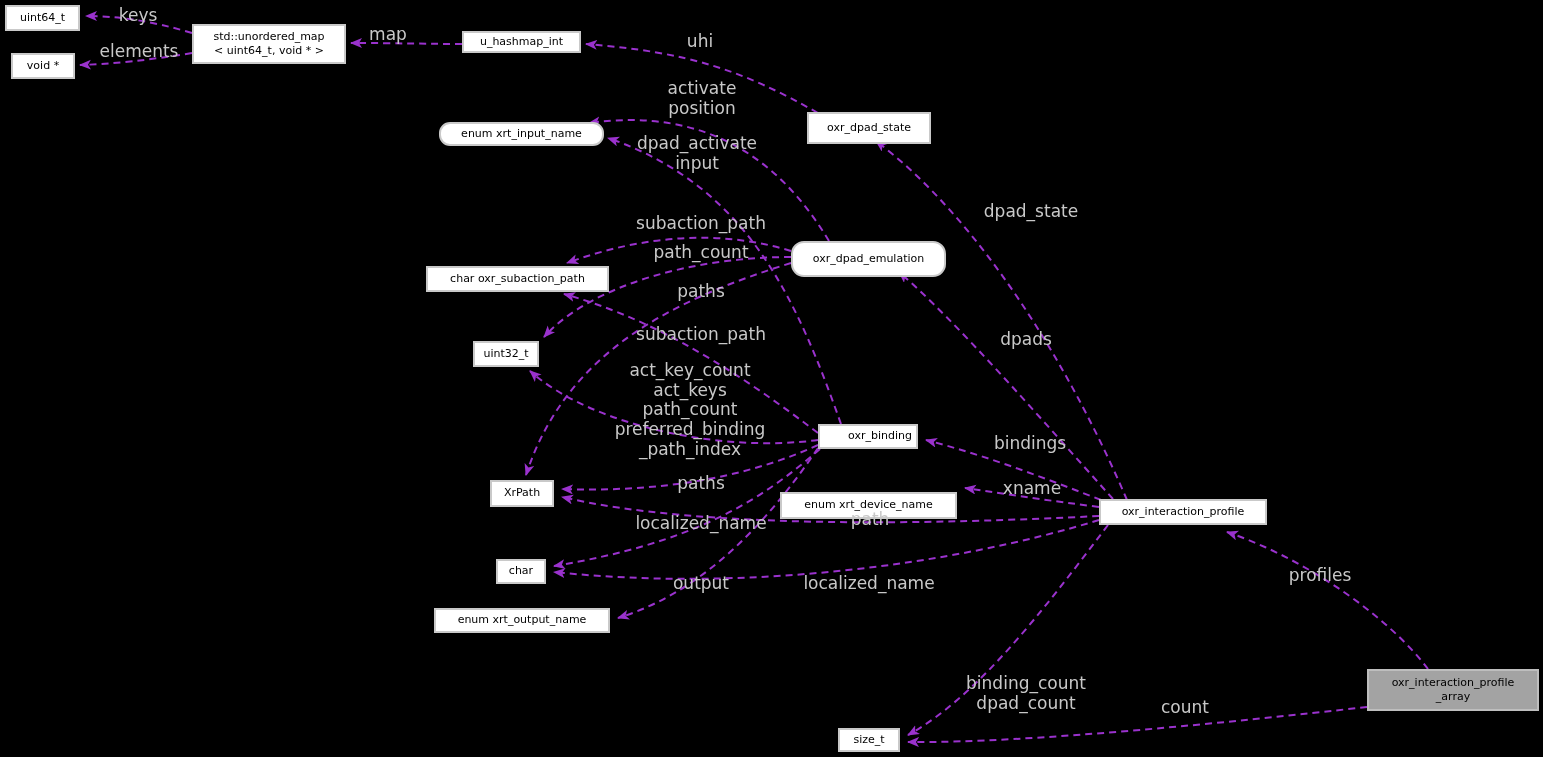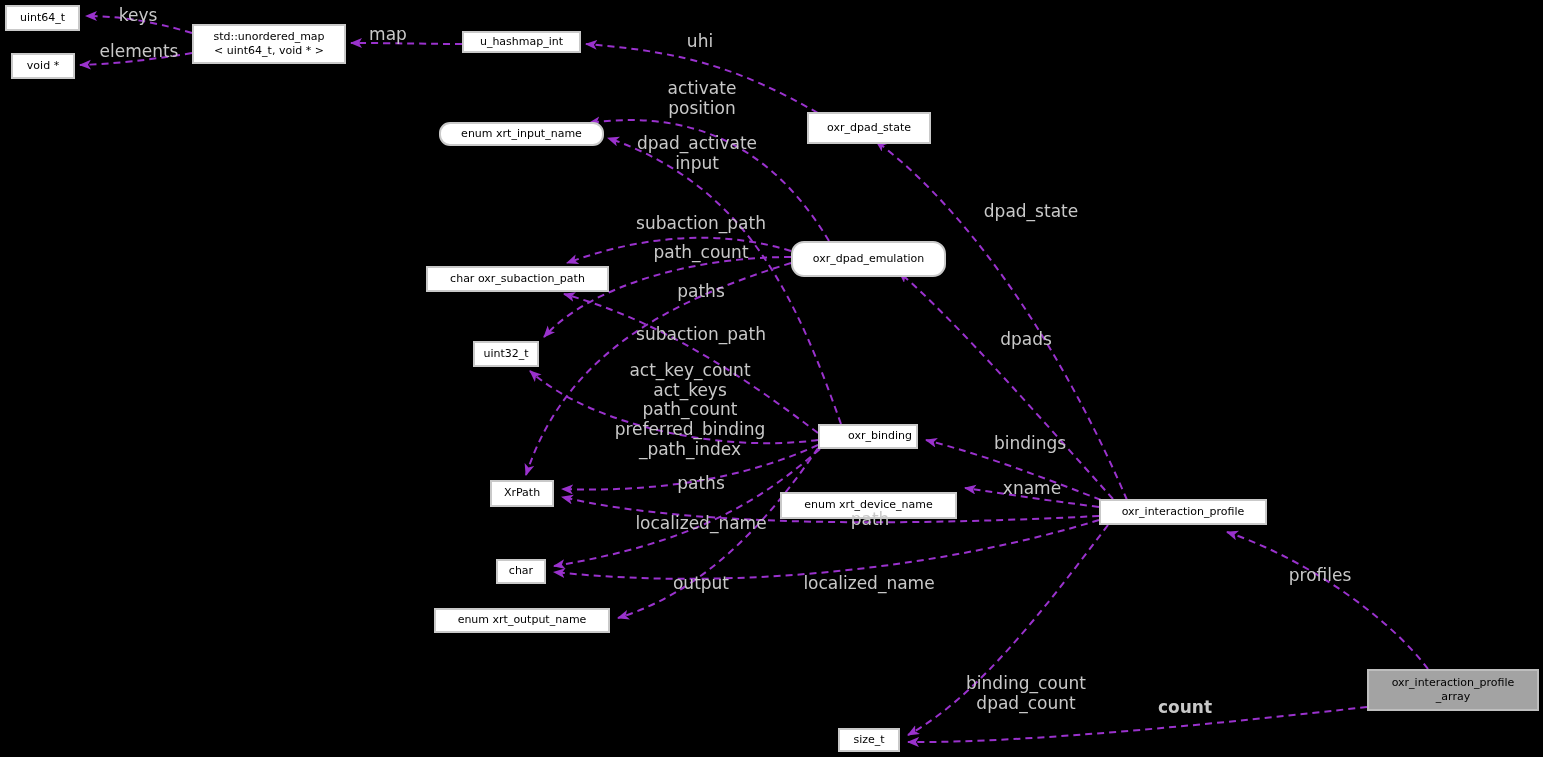--- a/index.html
+++ b/index.html
@@ -120,16 +120,16 @@
       <div class="edge-label" style="left: 1026px; top: 340px;">dpads</div>
       <div class="edge-label" style="left: 1030px; top: 444px;">bindings</div>
       <div class="edge-label" style="left: 1032px; top: 489px;">xname</div>
       <div class="edge-label" style="left: 701px; top: 484px;">paths</div>
       <div class="edge-label" style="left: 701px; top: 524px;">localized_name</div>
       <div class="edge-label" style="left: 870px; top: 520px;">path</div>
       <div class="edge-label" style="left: 701px; top: 584px;">output</div>
       <div class="edge-label" style="left: 869px; top: 584px;">localized_name</div>
       <div class="edge-label" style="left: 1026px; top: 694px;">binding_count
 dpad_count</div>
-      <div class="edge-label" style="left: 1185px; top: 708px; font-weight: bold;">count</div>
+      <div class="edge-label" style="left: 1185px; top: 708px;">count</div>
       <div class="edge-label" style="left: 1320px; top: 576px;">profiles</div>
     </div>
 </div>
 
 </body></html>

